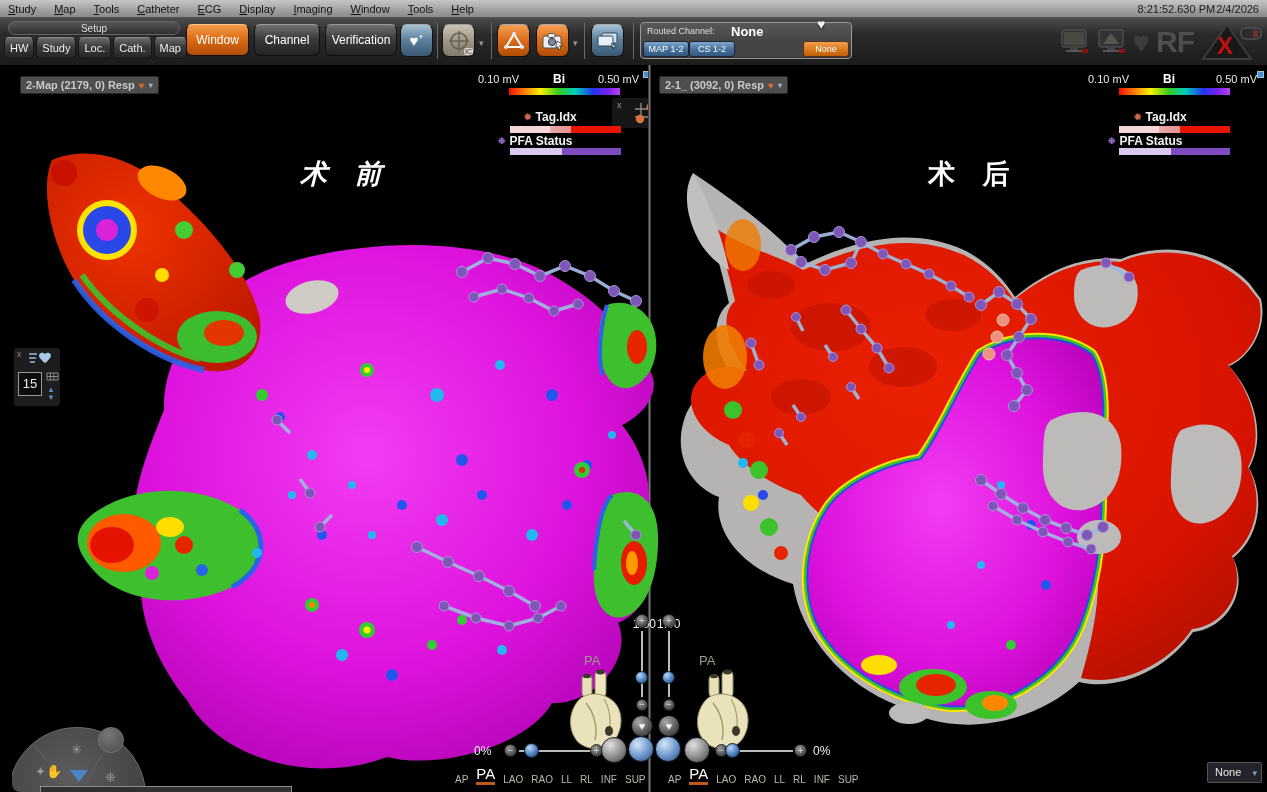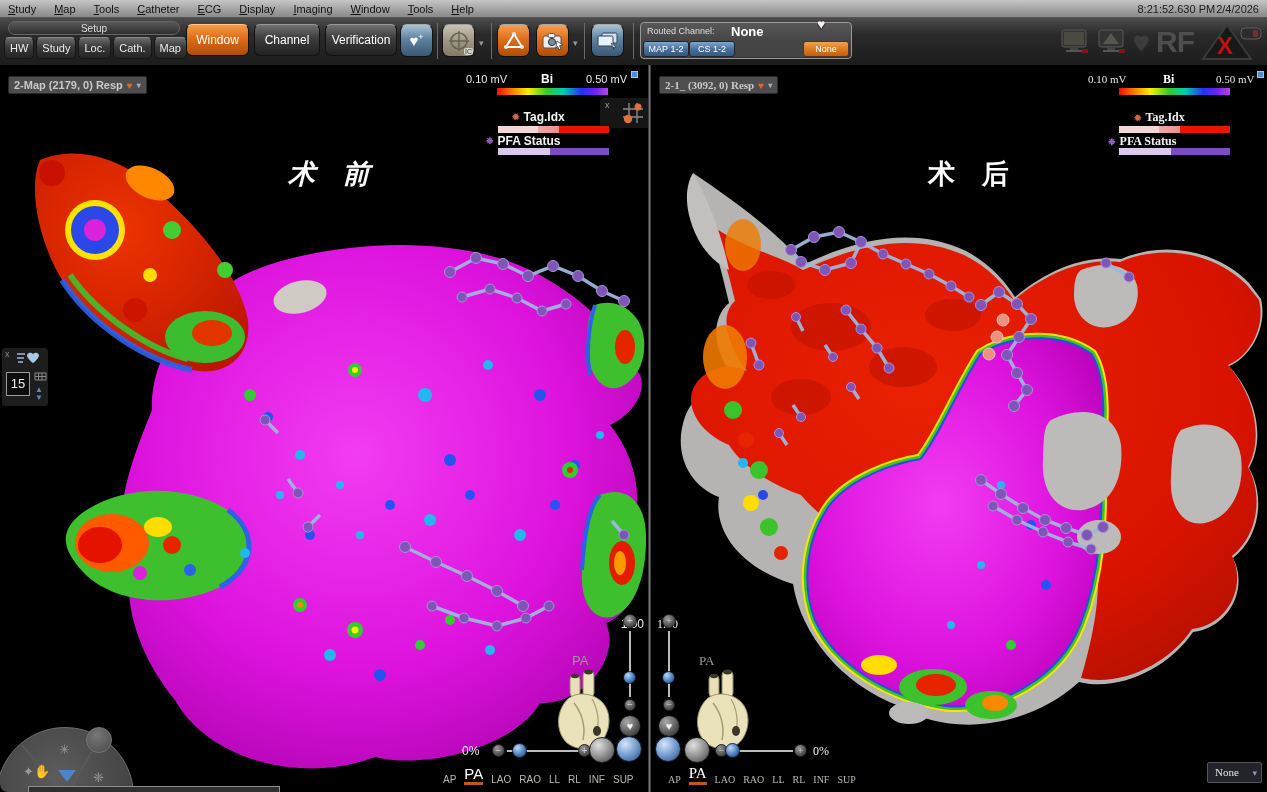--- a/index.html
+++ b/index.html
@@ -47,22 +47,22 @@
   .chan-blue { background:linear-gradient(#7fa8cf,#46729e 50%,#33587e); border:1px solid #223; width:46px; }
   .chan-gap { width:50px; }
   .chan-orange { background:linear-gradient(#f2a050,#dd7d1f 50%,#c05f08); border:1px solid #532; width:46px; margin-left:auto; }
   .routed-heart { position:absolute; left:176px; top:-7px; color:#f5f0ee; font-size:14px; text-shadow:0 1px 1px #000; }
   .status-icons { position:absolute; right:4px; top:4px; display:flex; align-items:center; gap:7px; }
   .rf-text { font-size:30px; font-weight:bold; color:#4e4e4e; letter-spacing:-1px; }
 
   
   .workspace { position:absolute; left:0; top:65px; width:1267px; height:727px; background:#000; }
   .viewport { position:absolute; top:0; height:727px; background:#000; overflow:hidden; }
-  .vp-left { left:0; width:648px;border-radius:8px; }
-  .vp-right { left:651px; width:616px;font-family:Liberation Serif, serif; }
+  .vp-left { left:12px; width:648px;border-radius:8px; }
+  .vp-right { left:651px; width:616px; }
   .divider { position:absolute; left:648px; top:0; width:3px; height:727px;
     background:linear-gradient(90deg,#222,#777,#222); }
 
   .map-title { position:absolute; left:8px; top:11px; height:18px; background:#4e4e4e;
     border:1px solid #2a2a2a; border-radius:2px; color:#c9c9c9; font-size:11px; font-weight:bold;
     padding:2px 5px; display:flex; align-items:center; gap:4px; }
   .map-title .mini-heart { color:#d86a30; font-size:10px; }
   .map-title .dd { color:#9ab0c0; font-size:8px; }
   .maxi { position:absolute; top:6px; width:7px; height:7px; background:#4d8cd8; border:1px solid #9cc; }
 

